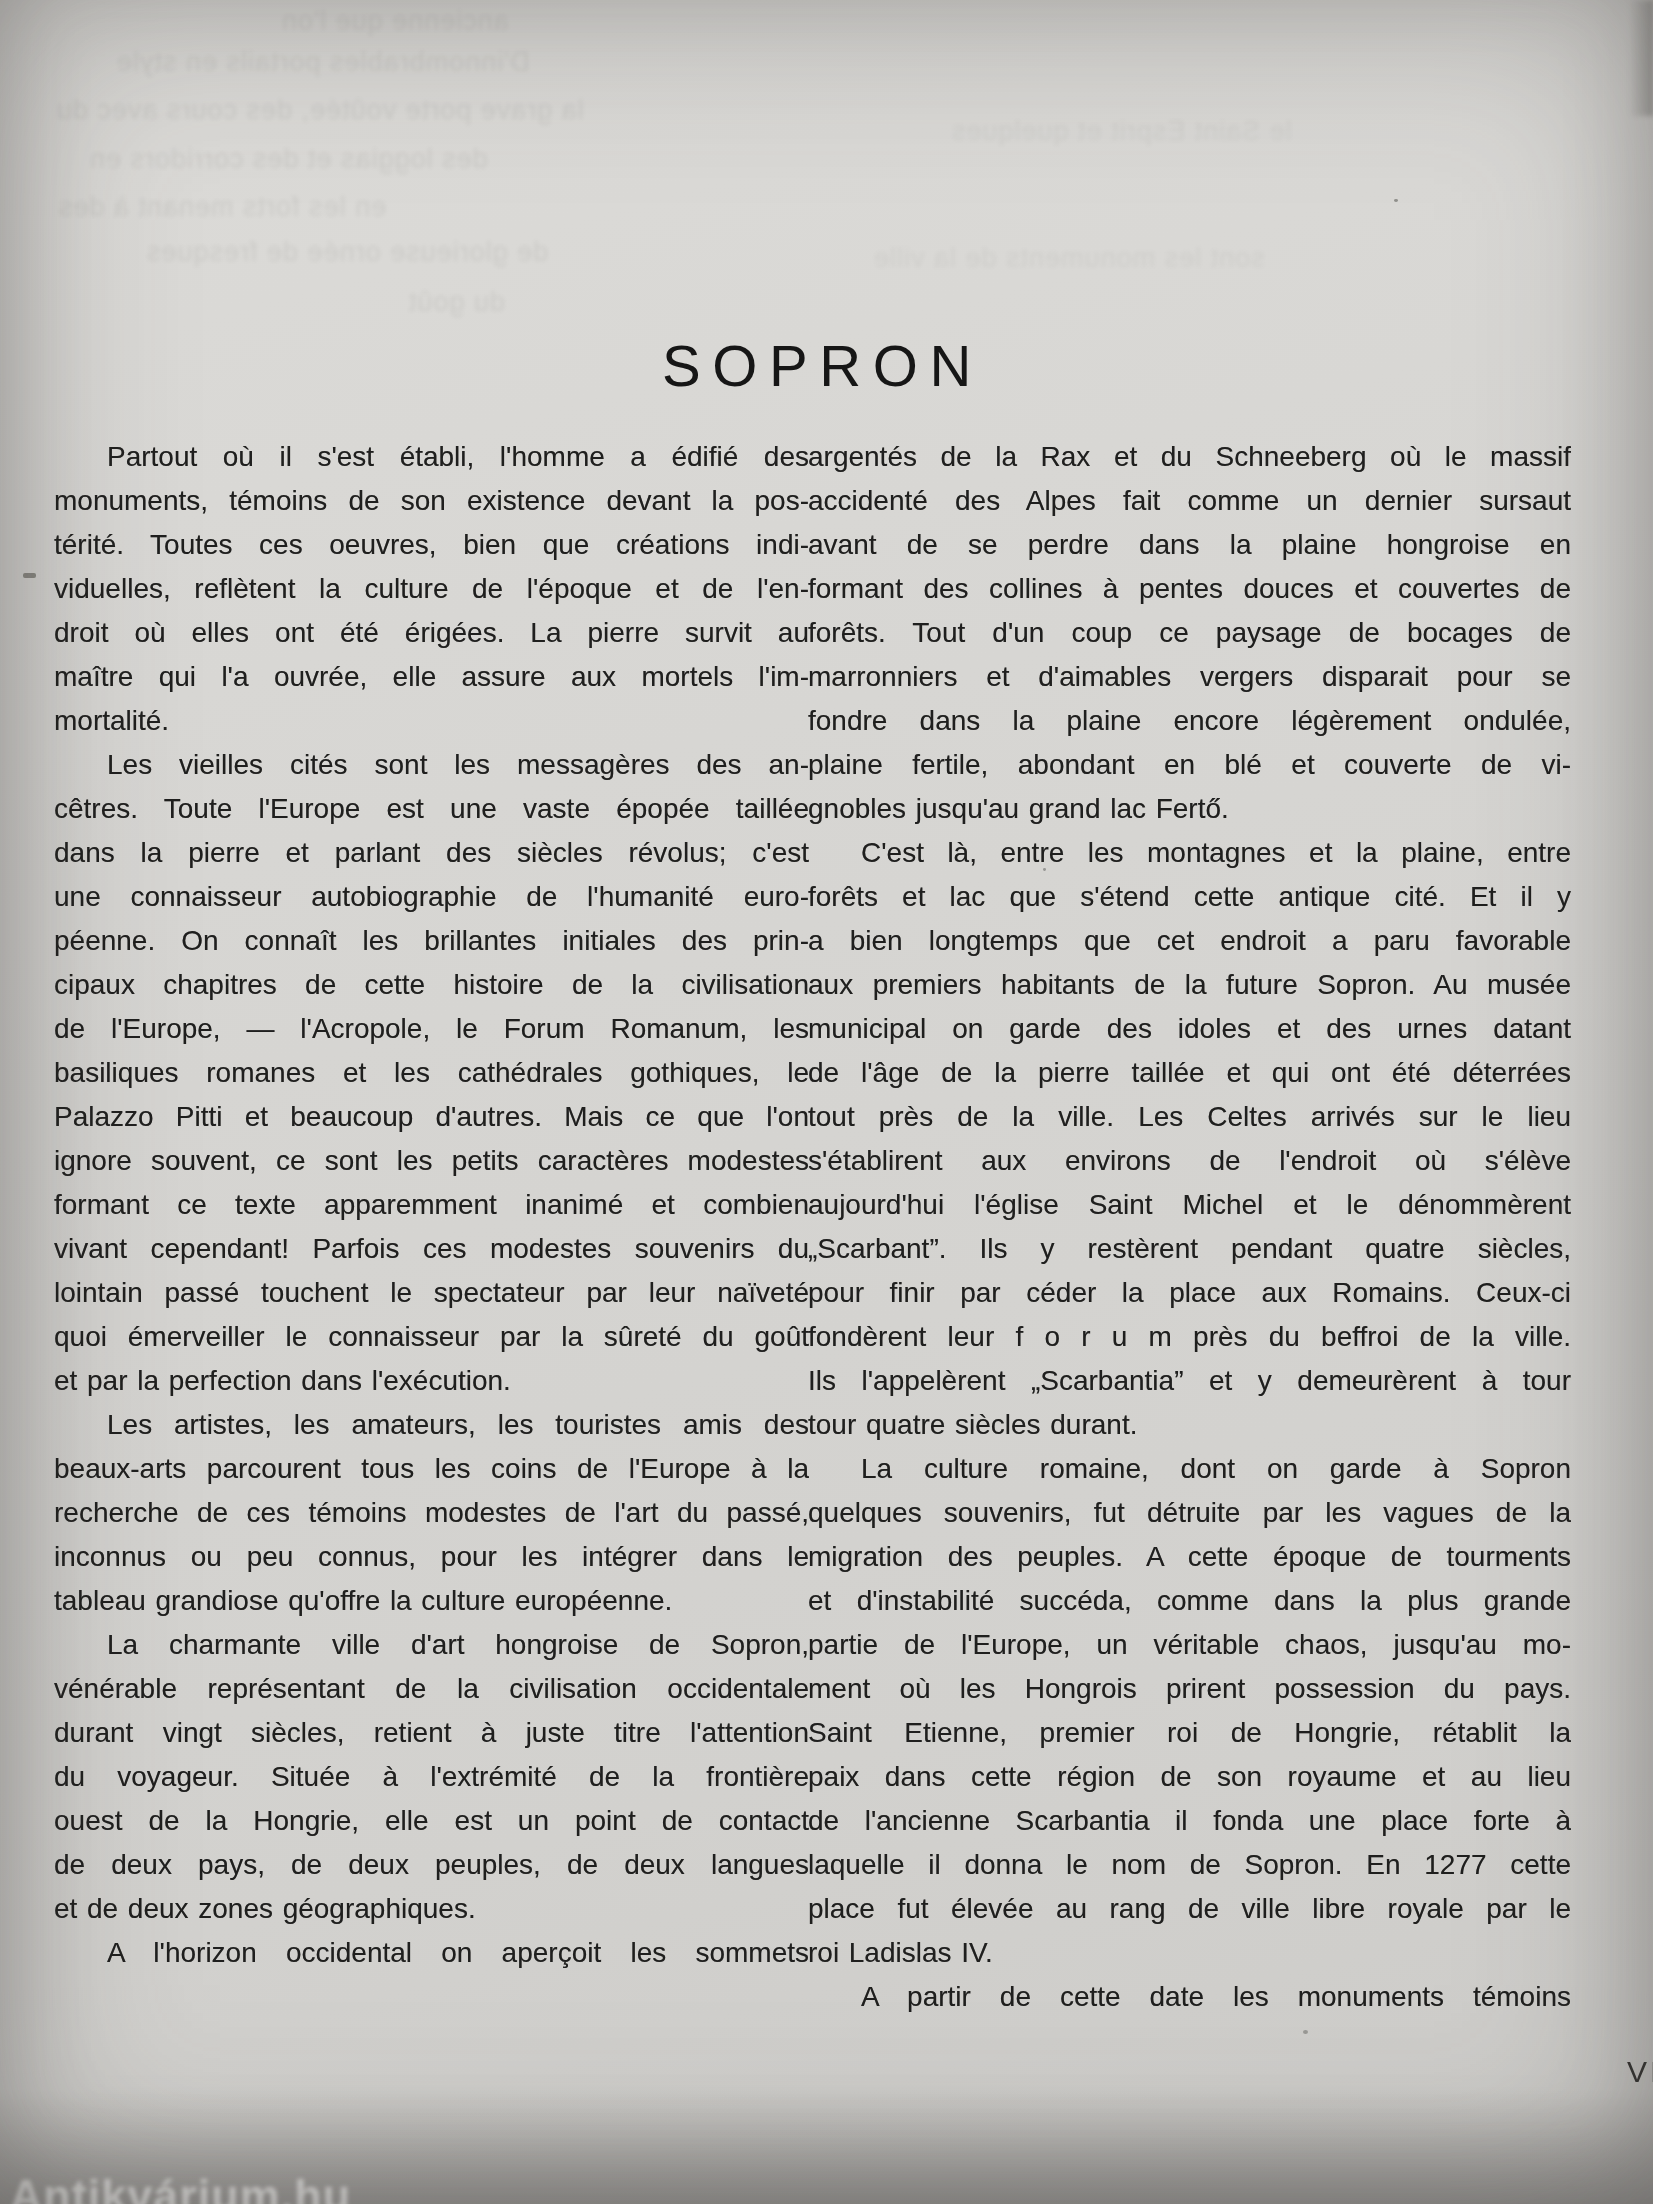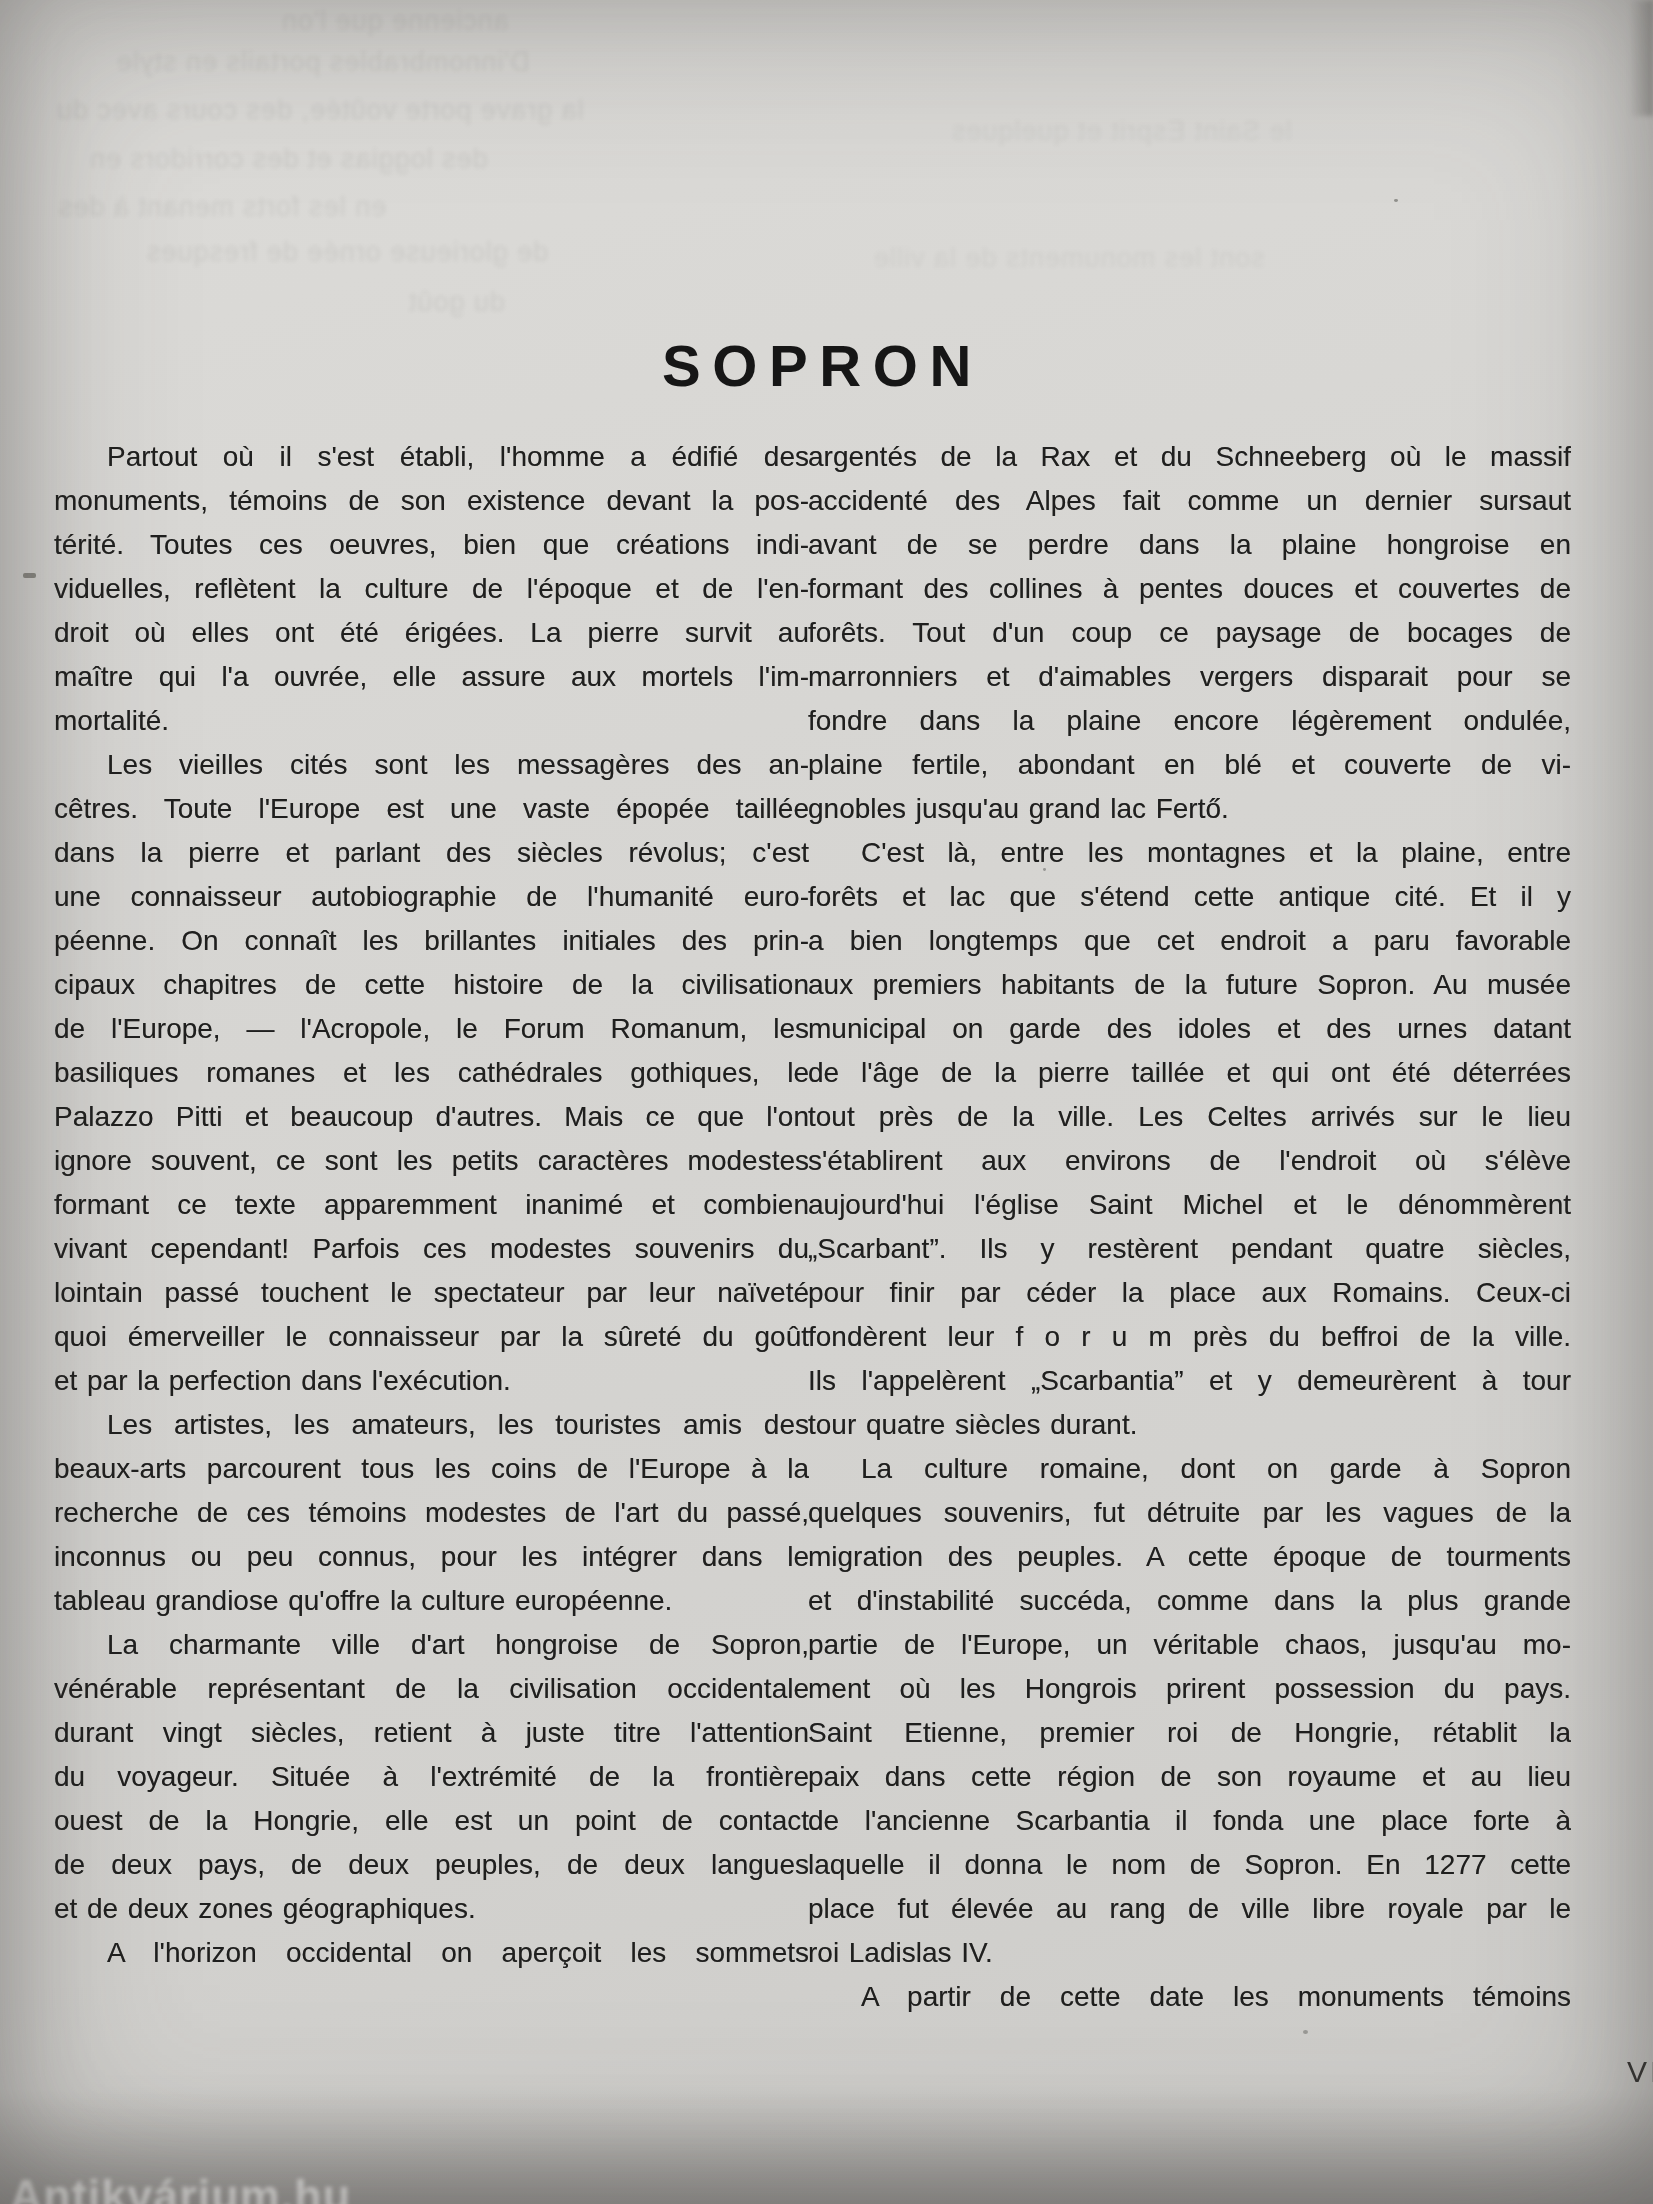--- a/index.html
+++ b/index.html
@@ -29,21 +29,21 @@
   .g3{top:144px;left:89px}
   .g4{top:192px;left:58px}
   .g5{top:237px;left:146px}
   .g6{top:287px;left:408px}
   .g7{top:116px;left:951px;opacity:.07}
   .g8{top:243px;left:873px;opacity:.07}
 
   .title{
     position:absolute;top:332px;left:44px;width:1557px;
     margin:0;text-align:center;
-    font-size:58px;font-weight:700;letter-spacing:11.6px;
+    font-size:58px;font-weight:400;letter-spacing:11.6px;
     color:#161616;
   }
   .col{
     position:absolute;top:435px;
     font-size:28px;
     text-shadow:0 0 0.6px rgba(20,20,18,.4);
   }
   .col-left{left:54px;width:755px;}
   .col-right{left:808px;width:763px;}
   .para{margin:0;}

